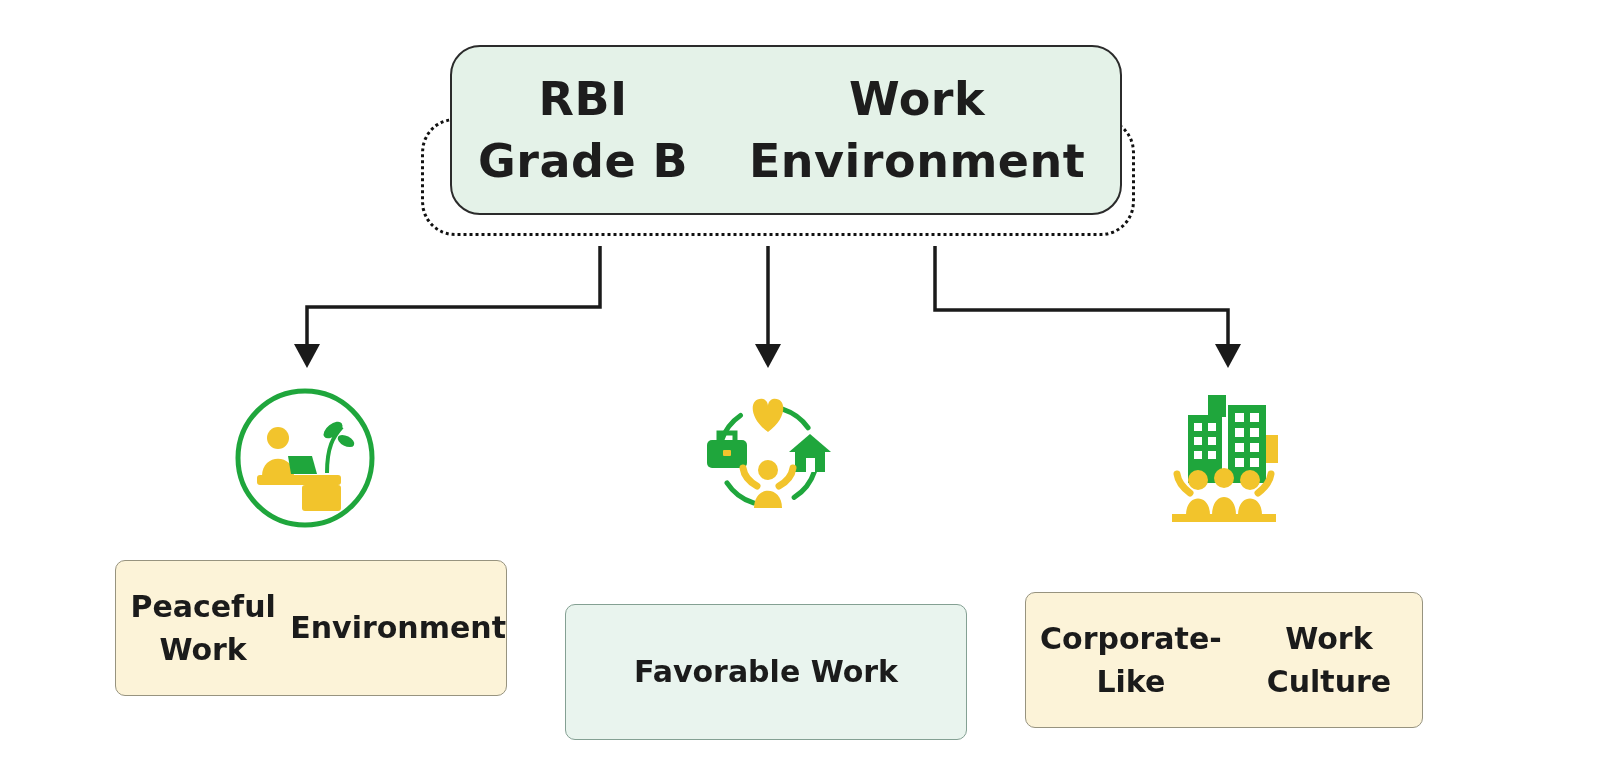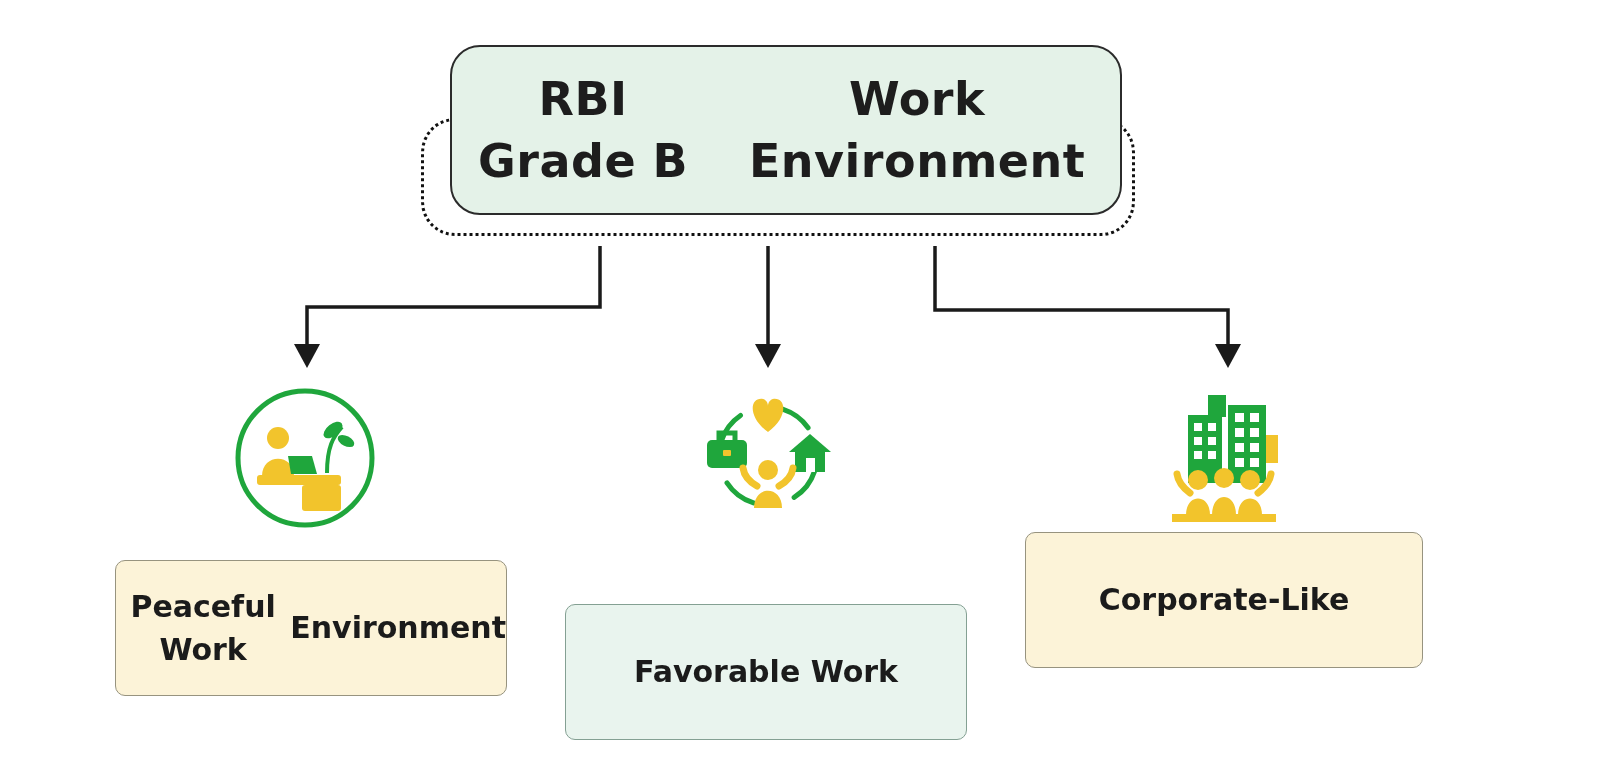--- a/index.html
+++ b/index.html
@@ -91,21 +91,21 @@
   .box-cream {
     background: #fcf3d8;
     border: 1.5px solid #97937f;
   }
   .box-mint {
     background: #e9f4ee;
     border: 1.5px solid #84a093;
   }
   .box-peaceful  { left: 115px;  top: 560px; width: 390px; }
   .box-balance   { left: 565px;  top: 560px; width: 400px; margin-top: 44px; }
-  .box-corporate { left: 1025px; top: 532px; width: 396px; }
+  .box-corporate { left: 1025px; top: 592px; width: 396px; }
 </style>
 </head>
 <body>
 
 <div class="canvas">
 
   <svg class="connectors" width="1600" height="774" viewBox="0 0 1600 774">
     <g stroke="#1a1a1a" stroke-width="3.5" fill="none">
       <path d="M600 246 V307 H307 V346"></path>
       <path d="M768 246 V346"></path>
@@ -206,15 +206,16 @@
     <div class="line">Peaceful Work</div>
     <div class="line">Environment</div>
   </div>
 
   <div class="branch-box box-mint box-balance">
     <div class="line">Favorable Work</div>
   </div>
 
   <div class="branch-box box-cream box-corporate">
     <div class="line">Corporate-Like</div>
+    <div class="line">Work Culture</div>
   </div>
 
 </div>
 
 </body></html>

